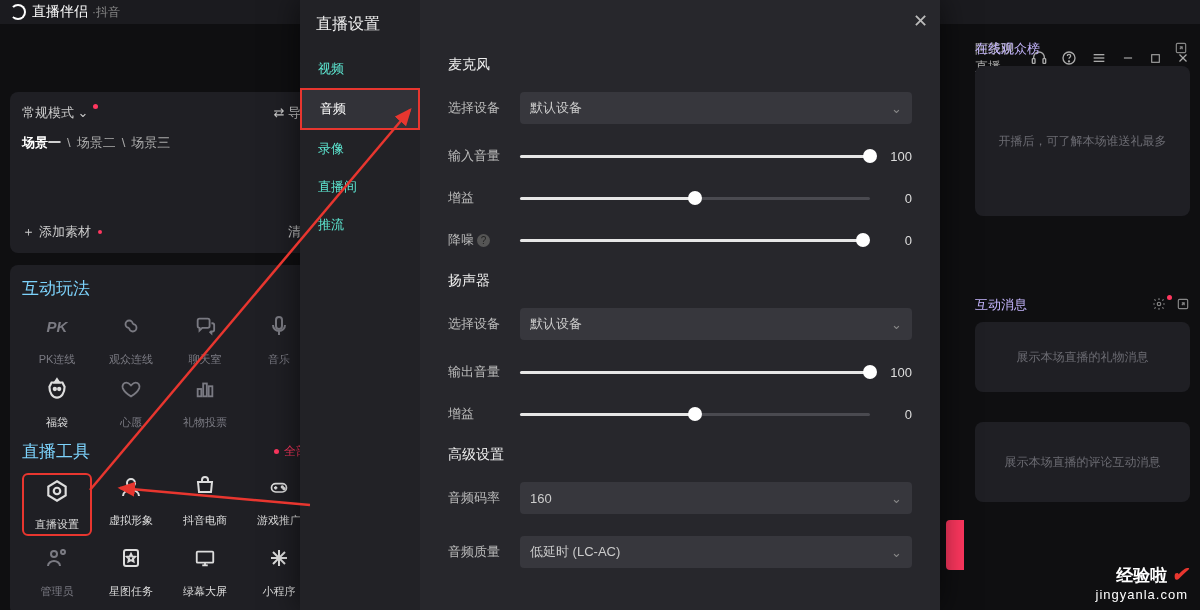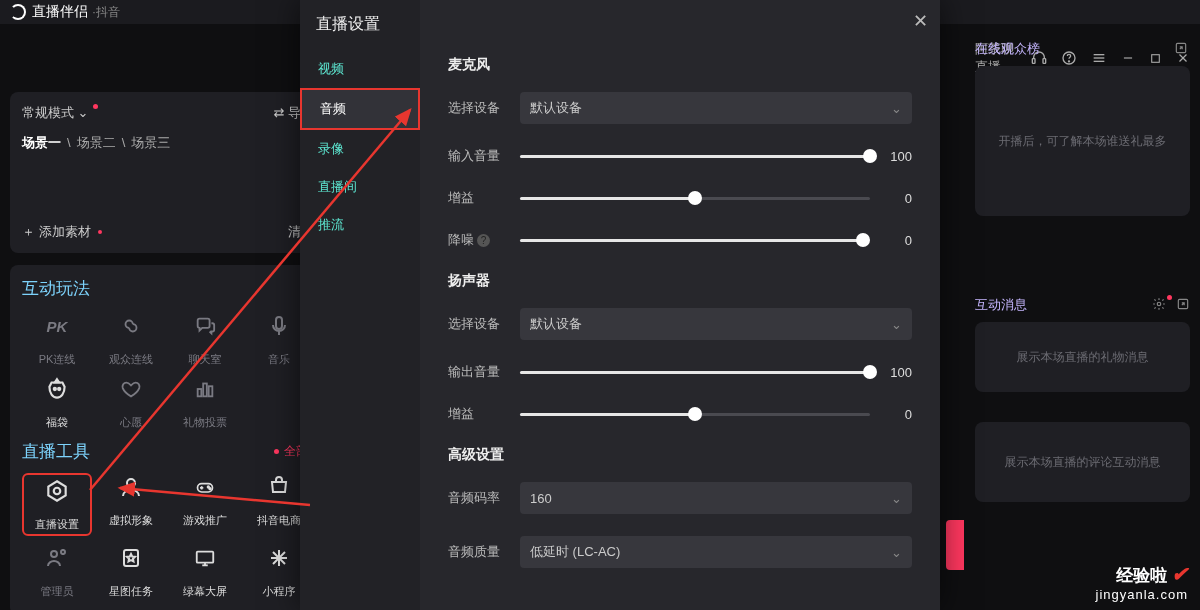--- a/index.html
+++ b/index.html
@@ -47,21 +47,21 @@
 
   
   .modal { position:absolute; left:300px; top:0; width:640px; height:610px; background:#27272c; box-shadow:0 0 30px rgba(0,0,0,.6); display:flex; }
   .mside { width:120px; background:#222226; padding-top:50px; }
   .mtitle { position:absolute; top:14px; left:16px; font-size:16px; color:#eee; }
   .mclose { position:absolute; top:10px; right:12px; font-size:18px; color:#bbb; cursor:pointer; }
   .mtab { padding:10px 18px; color:#5eead4; font-size:13px; cursor:pointer; }
   .mtab.active { background:#323238; color:#fff; }
   .audiotab-hl { border:2px solid #e8362f; }
   .mbody { flex:1; padding:50px 28px 10px 28px; overflow:hidden; }
-  .mh { font-size:14px; color:#eee; margin:6px 0 18px 0;font-weight:bold; }
+  .mh { font-size:14px; color:#eee; margin:6px 0 18px 0; }
   .frow { display:flex; align-items:center; gap:14px; margin-bottom:22px; }
   .flabel { width:58px; color:#bbb; font-size:13px; }
   .flabel .q { display:inline-block; width:13px; height:13px; border-radius:50%; background:#555; color:#222; font-size:10px; text-align:center; line-height:13px; margin-left:3px;}
   .select { flex:1; background:#37373d; border-radius:4px; height:32px; display:flex; align-items:center; padding:0 10px; color:#ccc; font-size:13px; justify-content:space-between; cursor:pointer;}
   .select .chev { color:#888; }
   .slider { flex:1; position:relative; height:20px; display:flex; align-items:center; }
   .track { position:absolute; left:0; right:0; height:3px; background:#4a4a50; border-radius:2px; }
   .fill { position:absolute; left:0; height:3px; background:#e6e6e6; border-radius:2px; }
   .thumb { position:absolute; width:14px; height:14px; background:#fff; border-radius:50%; top:3px; transform:translateX(-50%);}
   .sval { width:28px; text-align:right; color:#ddd; font-size:13px; }
@@ -233,38 +233,38 @@
           <div class="g">
             <svg width="24" height="24" viewBox="0 0 24 24">
               <circle cx="12" cy="8" r="4"></circle>
               <path d="M4 21c0-4 4-6 8-6s8 2 8 6"></path>
             </svg>
           </div>
           <span>虚拟形象</span>
         </div>
       <div class="ic alt1">
           <div class="g">
+            <svg width="24" height="24" viewBox="0 0 24 24">
+              <path d="M5 7h14l-1 10H6z"></path>
+              <path d="M9 7V5a3 3 0 016 0v2"></path>
+            </svg>
+          </div>
+          <span>抖音电商</span>
+        </div>
+      <div class="ic alt1">
+          <div class="g">
             <svg width="28" height="20" viewBox="0 0 24 24">
               <rect x="3" y="8" width="18" height="10" rx="5"></rect>
               <line x1="8" y1="11" x2="8" y2="15"></line>
               <line x1="6" y1="13" x2="10" y2="13"></line>
               <circle cx="16" cy="12" r="1" fill="#ddd"></circle>
               <circle cx="18" cy="14" r="1" fill="#ddd"></circle>
             </svg>
           </div>
           <span>游戏推广</span>
-        </div>
-      <div class="ic alt1">
-          <div class="g">
-            <svg width="24" height="24" viewBox="0 0 24 24">
-              <path d="M5 7h14l-1 10H6z"></path>
-              <path d="M9 7V5a3 3 0 016 0v2"></path>
-            </svg>
-          </div>
-          <span>抖音电商</span>
         </div>
       <div class="ic">
           <div class="g">
             <svg width="24" height="24" viewBox="0 0 24 24">
               <circle cx="9" cy="8" r="3"></circle>
               <path d="M3 20c0-3 3-5 6-5s6 2 6 5"></path>
               <circle cx="18" cy="6" r="2"></circle>
               <line x1="18" y1="3" x2="18" y2="4"></line>
               <line x1="18" y1="8" x2="18" y2="9"></line>
             </svg>

